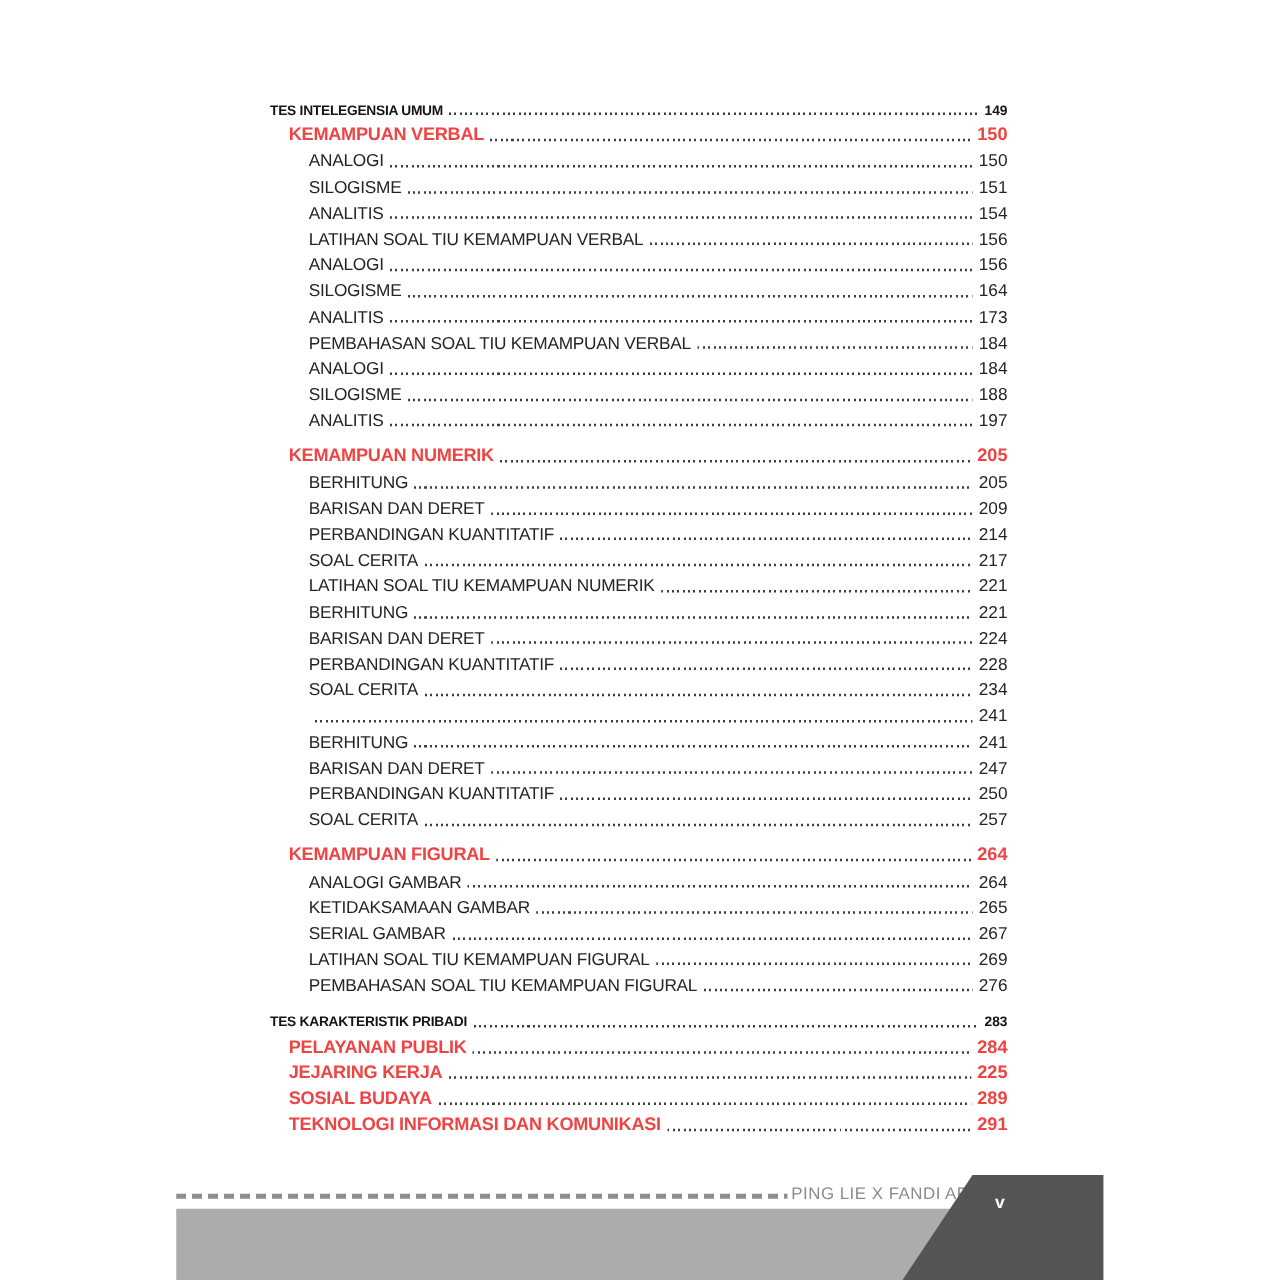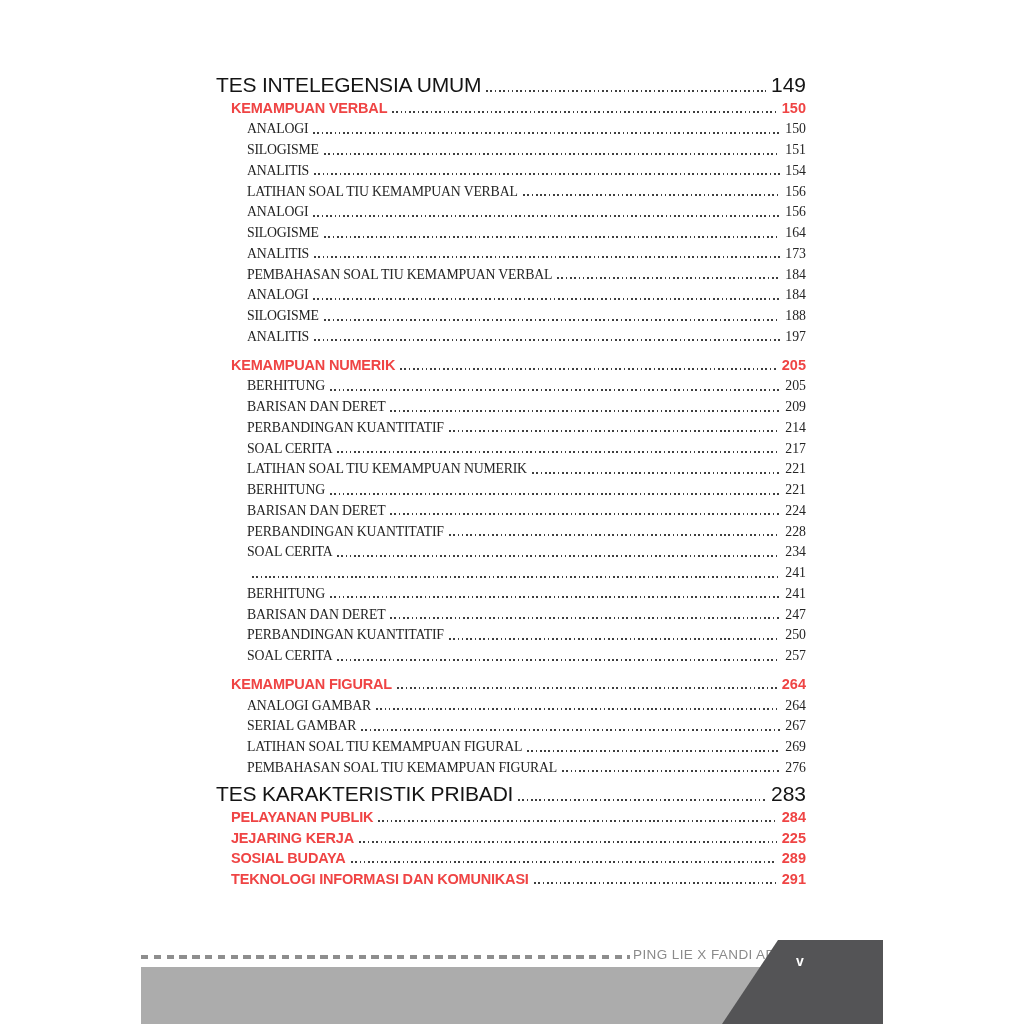--- a/index.html
+++ b/index.html
@@ -20,24 +20,24 @@
   .toc{
     position:absolute;left:216px;top:74px;width:590px;
   }
   .toc-row{
     display:flex;align-items:flex-end;height:20.75px;
     line-height:1;white-space:nowrap;
   }
   .toc-row.gap{margin-top:8px;}
   .toc-label{flex:0 0 auto;letter-spacing:-0.2px;}
   .toc-page{flex:0 0 auto;text-align:left;}
-  .lvl0 .toc-label,.lvl0 .toc-page{font-weight:400;font-size:21px;color:#141414;}
+  .lvl0 .toc-label,.lvl0 .toc-page{font-weight:700;font-size:11px;color:#141414;}
   .lvl1{padding-left:15px;}
   .lvl1 .toc-label,.lvl1 .toc-page{font-weight:700;font-size:14.5px;color:#ef4444;}
-  .lvl2{padding-left:31px;font-family:Liberation Serif, serif;}
+  .lvl2{padding-left:31px;}
   .lvl2 .toc-label,.lvl2 .toc-page{font-weight:400;font-size:13.8px;color:#242424;}
   .toc-leader{
     flex:1 1 auto;height:1.8px;margin:0 5px 2.5px 5px;
     background-image:repeating-linear-gradient(to right,#3e3e3e 0 1.6px,transparent 1.6px 4.3px);
   }
   
   .footer-dashes{
     position:absolute;left:141px;top:955px;width:489px;height:3.5px;
     background-image:repeating-linear-gradient(to right,var(--footer-dash-gray) 0 7.5px,transparent 7.5px 12.8px);
   }
@@ -206,20 +206,25 @@
   </div>
       <div class="toc-row lvl1 gap">
     <span class="toc-label">KEMAMPUAN FIGURAL</span>
     <span class="toc-leader"></span>
     <span class="toc-page">264</span>
   </div>
       <div class="toc-row lvl2">
     <span class="toc-label">ANALOGI GAMBAR</span>
     <span class="toc-leader"></span>
     <span class="toc-page">264</span>
+  </div>
+      <div class="toc-row lvl2">
+    <span class="toc-label">KETIDAKSAMAAN GAMBAR</span>
+    <span class="toc-leader"></span>
+    <span class="toc-page">265</span>
   </div>
       <div class="toc-row lvl2">
     <span class="toc-label">SERIAL GAMBAR</span>
     <span class="toc-leader"></span>
     <span class="toc-page">267</span>
   </div>
       <div class="toc-row lvl2">
     <span class="toc-label">LATIHAN SOAL TIU KEMAMPUAN FIGURAL</span>
     <span class="toc-leader"></span>
     <span class="toc-page">269</span>

